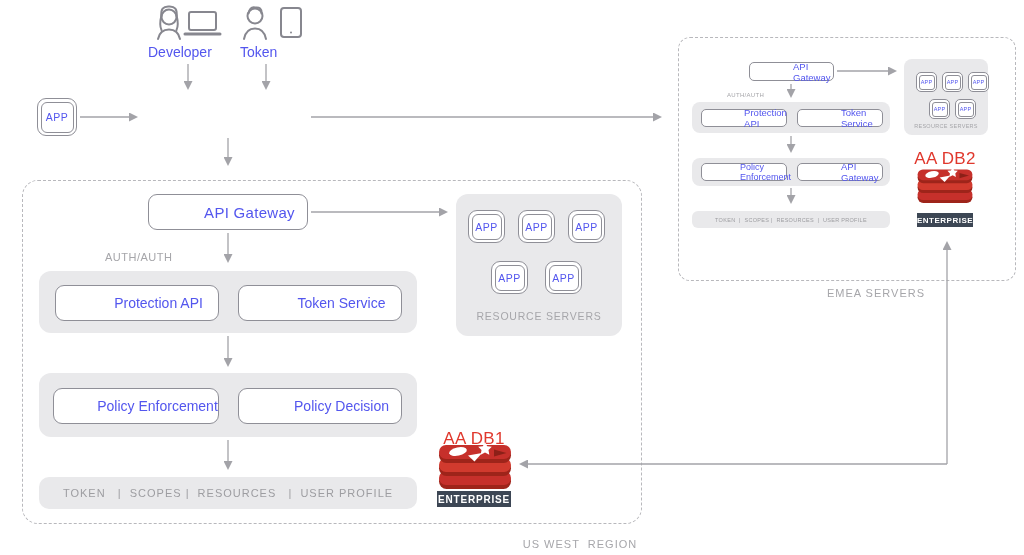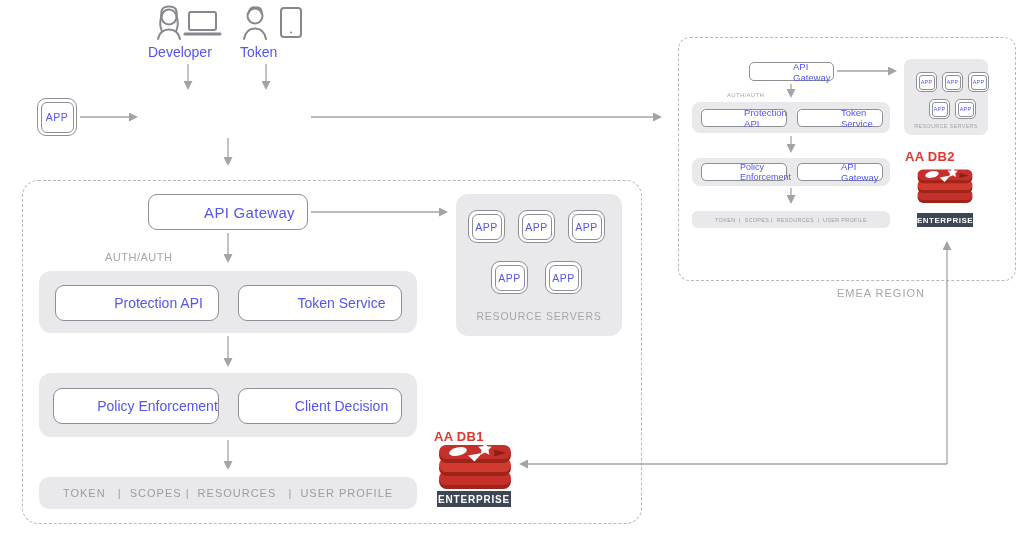--- a/index.html
+++ b/index.html
@@ -44,21 +44,21 @@
 
   .dashed-region { position:absolute; border:1.5px dashed #b8b8bc; border-radius:16px; }
 
   .token-bar {
     position:absolute; background:#e9e9eb; border-radius:10px;
     display:flex; align-items:center; justify-content:center;
     color:#9d9da1; font-size:11px; letter-spacing:1px; white-space:pre;
   }
   .token-bar.sm { font-size:5.5px; letter-spacing:.3px; border-radius:6px; }
 
-  .db-name { position:absolute; color:#e0382d; font-weight:bold; font-size:13px; text-align:left; letter-spacing:.3px; }
+  .db-name { position:absolute; color:#e0382d; font-weight:normal; font-size:17px; text-align:center; letter-spacing:.3px; }
   .badge {
     position:absolute; background:#3c4654; color:#fff; font-weight:bold;
     display:flex; align-items:center; justify-content:center; letter-spacing:.8px;
   }
 
   .actor-label { position:absolute; color:#5356ee; font-size:14px; text-align:left; }
 
   .connectors { position:absolute; left:0; top:0; pointer-events:none; }
   svg.iconsvg { display:block; }
 </style>
@@ -107,20 +107,21 @@
     </svg>
   </span>
   <div class="actor-label" style="left:240px;top:44px;width:64px">Token</div>
 
   <div class="app" style="left:37px;top:98px;width:40px;height:38px">
     <div class="app-inner">APP</div>
   </div>
 
 
   <div class="dashed-region" style="left:22px;top:180px;width:620px;height:344px"></div>
+  <div class="glabel" style="left:440px;top:538px;width:280px;text-align:center">US WEST  REGION</div>
 
   <div class="box lg" style="left:148px;top:194px;width:160px;height:36px">
     <span>API Gateway</span>
   </div>
 
   <div class="gbox" style="left:456px;top:194px;width:166px;height:142px">
     <div class="app" style="left:12px;top:16px;width:37px;height:33px">
         <div class="app-inner">APP</div>
       </div>
     <div class="app" style="left:62px;top:16px;width:37px;height:33px">
@@ -145,35 +146,35 @@
   </div>
   <div class="box" style="left:238px;top:285px;width:164px;height:36px">
     <span>Token Service</span>
   </div>
 
   <div class="gbox" style="left:39px;top:373px;width:378px;height:64px"></div>
   <div class="box" style="left:53px;top:388px;width:166px;height:36px">
     <span>Policy Enforcement</span>
   </div>
   <div class="box" style="left:238px;top:388px;width:164px;height:36px">
-    <span>Client Decision</span>
+    <span>Policy Decision</span>
   </div>
 
   <div class="token-bar" style="left:39px;top:477px;width:378px;height:32px">TOKEN   |  SCOPES |  RESOURCES   |  USER PROFILE</div>
 
   <div class="db-name" style="left:434px;top:429px;width:80px">AA DB1</div>
   <span class="abs" style="left:433px;top:442px">
     <svg class="iconsvg" width="84" height="48" viewBox="0 0 84 48">
         <use href="#redisg"></use>
       </svg>
   </span>
   <div class="badge" style="left:437px;top:491px;width:74px;height:16px;font-size:10px">ENTERPRISE</div>
 
   <div class="dashed-region" style="left:678px;top:37px;width:338px;height:244px;border-radius:12px"></div>
-  <div class="glabel" style="left:725px;top:287px;width:200px;text-align:right">EMEA REGION</div>
+  <div class="glabel" style="left:725px;top:287px;width:200px;text-align:right">EMEA SERVERS</div>
 
   <div class="box sm" style="left:749px;top:62px;width:85px;height:19px">
     <span>API Gateway</span>
   </div>
 
   <div class="gbox" style="left:904px;top:59px;width:84px;height:76px;border-radius:8px">
     <div class="app tiny" style="left:12px;top:13px;width:21px;height:20px">
         <div class="app-inner">APP</div>
       </div>
     <div class="app tiny" style="left:38px;top:13px;width:21px;height:20px">

